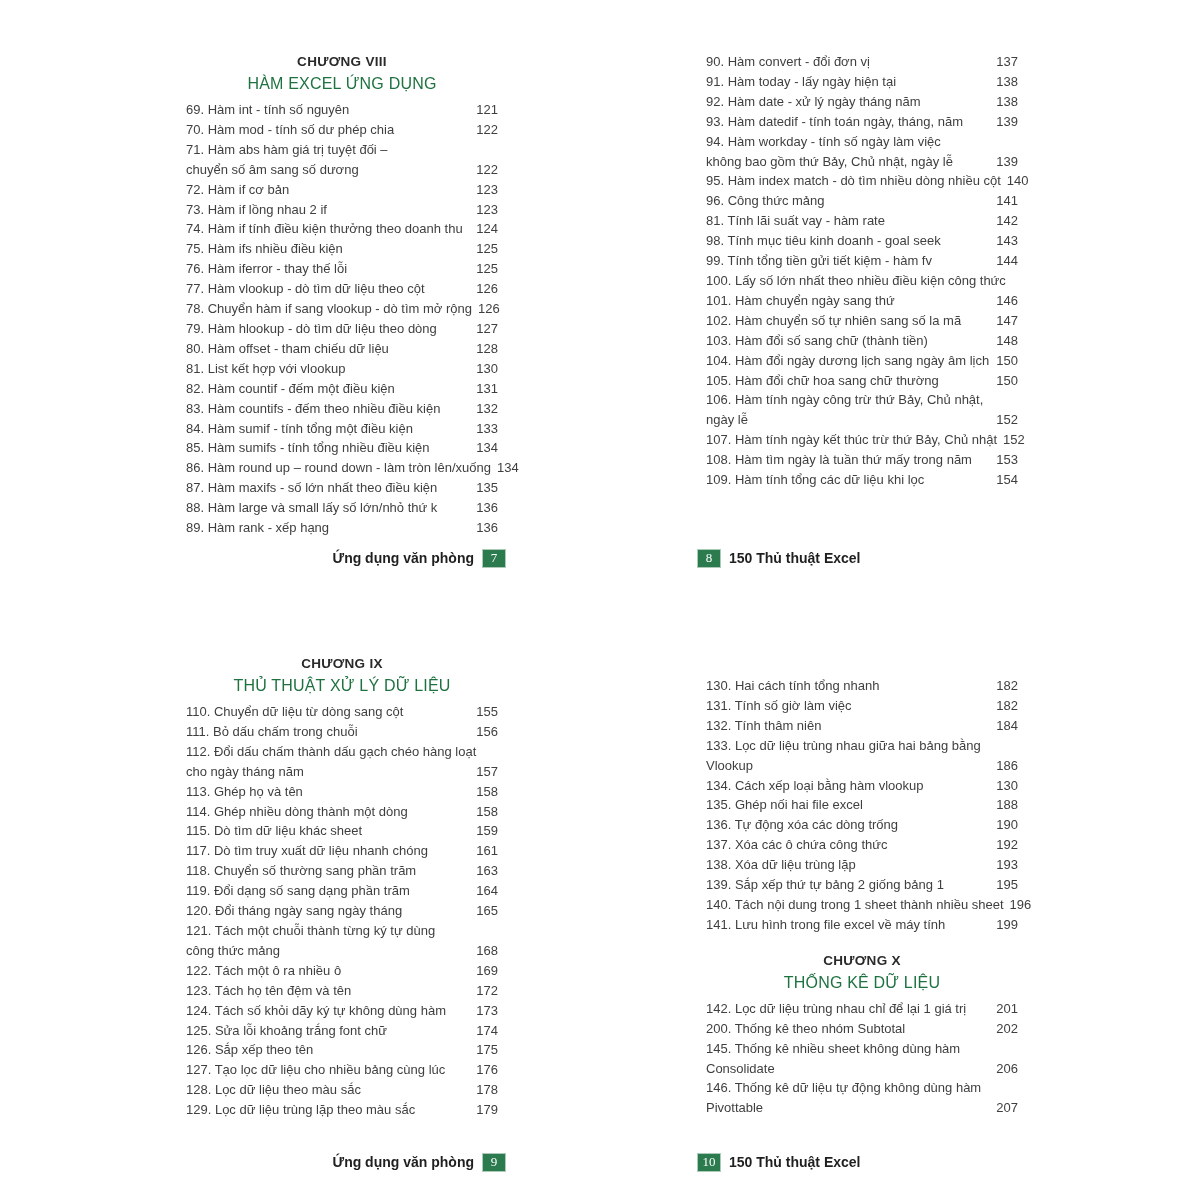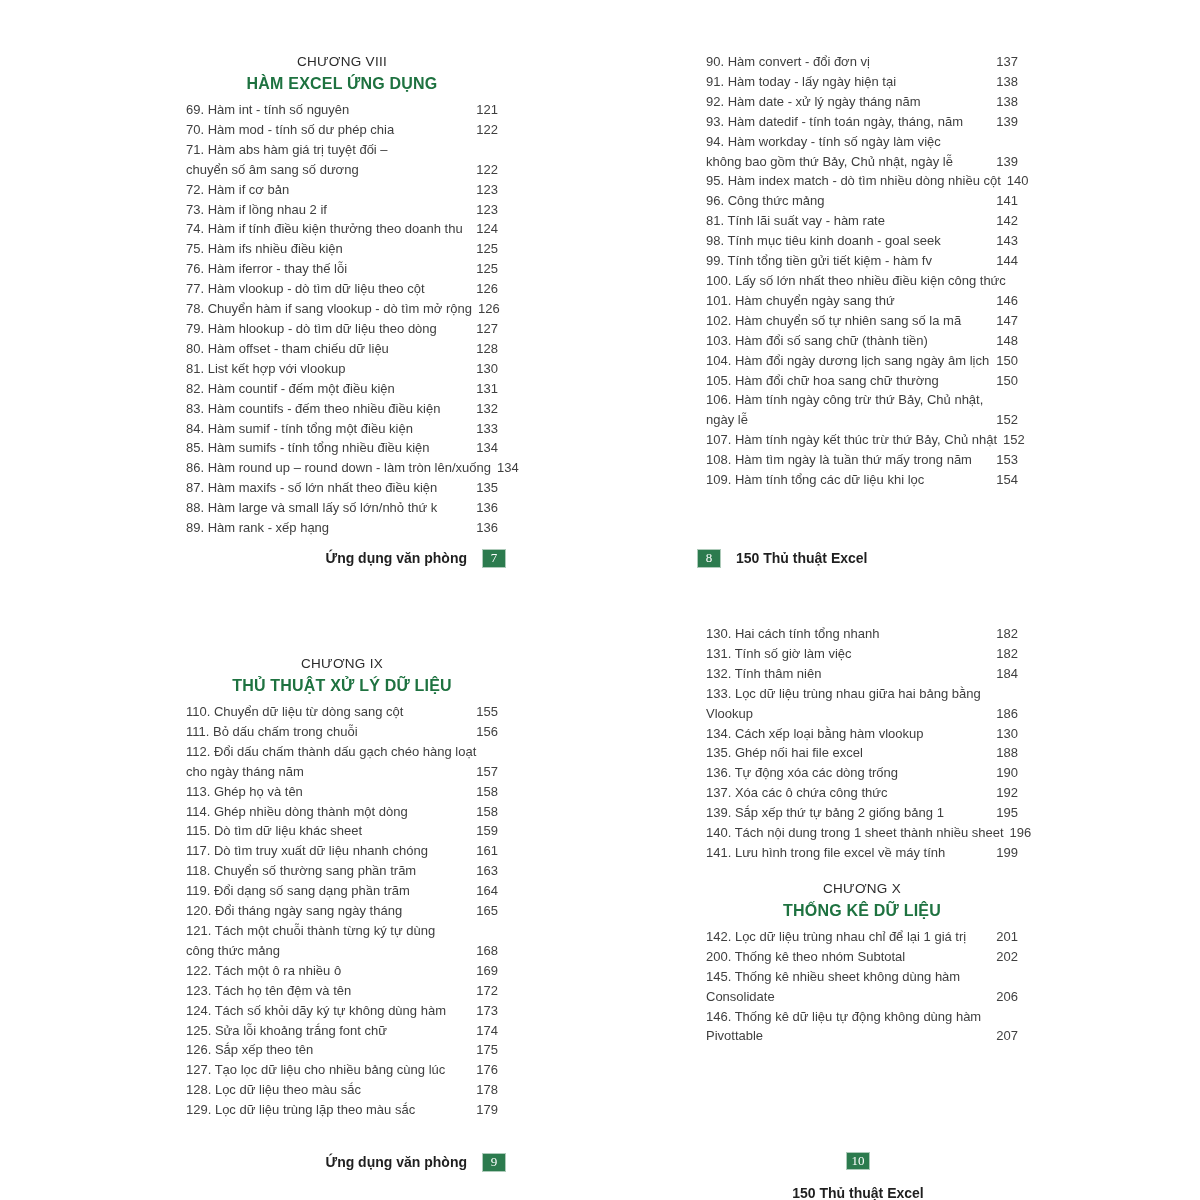--- a/index.html
+++ b/index.html
@@ -4,44 +4,44 @@
 <style>
   html,body{margin:0;padding:0;}
   body{
     width:1200px;height:1200px;position:relative;background:#ffffff;
     font-family:"Liberation Sans",sans-serif;color:#3f3f3f;overflow:hidden;
   }
   .quadrant{position:absolute;width:312px;}
   .q0{left:186px;top:52px;}
   .q1{left:706px;top:52px;}
   .q2{left:186px;top:654px;}
-  .q3{left:706px;top:624px;}
+  .q3{left:706px;top:676px;}
   .chapter-label{
-    text-align:center;font-weight:normal;color:#2a2a2a;
+    text-align:center;font-weight:bold;color:#2a2a2a;
     font-size:13.5px;line-height:20px;letter-spacing:.3px;margin-top:16px;
   }
   .quadrant > .chapter-label:first-child{margin-top:0;}
   .chapter-title{
-    text-align:center;font-weight:bold;color:#1e7240;
+    text-align:center;font-weight:normal;color:#1e7240;
     font-size:16px;line-height:24px;margin-bottom:4px;letter-spacing:.2px;
   }
   .entry-line{
     display:flex;justify-content:space-between;align-items:baseline;
     font-size:13px;line-height:19.9px;white-space:nowrap;
   }
   .entry-text{flex:0 1 auto;overflow:visible;}
   .entry-page{flex:0 0 auto;margin-left:6px;}
   .footer{
-    position:absolute;display:flex;align-items:center;gap:15px;
+    position:absolute;display:flex;align-items:center;gap:8px;
     font-weight:bold;font-size:14px;color:#1f1f1f;width:322px;height:20px;
   }
   .f0{left:184px;top:548px;justify-content:flex-end;}
   .f1{left:697px;top:548px;justify-content:flex-start;}
   .f2{left:184px;top:1152px;justify-content:flex-end;}
-  .f3{left:697px;top:1152px;justify-content:flex-start;flex-direction:column;}
+  .f3{left:697px;top:1152px;justify-content:flex-start;}
   .page-badge{
     display:inline-flex;align-items:center;justify-content:center;
     width:24px;height:19px;background:#2c7b4e;color:#ffffff;
     border:1px solid #aecbba;font-family:"Liberation Serif",serif;
     font-size:13px;font-weight:normal;box-sizing:border-box;
   }
 </style>
 </head>
 <body>
 
@@ -339,20 +339,24 @@
     </div>
     <div class="entry-line">
       <span class="entry-text">136. Tự động xóa các dòng trống</span>
       <span class="entry-page">190</span>
     </div>
     <div class="entry-line">
       <span class="entry-text">137. Xóa các ô chứa công thức</span>
       <span class="entry-page">192</span>
     </div>
     <div class="entry-line">
+      <span class="entry-text">138. Xóa dữ liệu trùng lặp</span>
+      <span class="entry-page">193</span>
+    </div>
+    <div class="entry-line">
       <span class="entry-text">139. Sắp xếp thứ tự bảng 2 giống bảng 1</span>
       <span class="entry-page">195</span>
     </div>
     <div class="entry-line">
       <span class="entry-text">140. Tách nội dung trong 1 sheet thành nhiều sheet</span>
       <span class="entry-page">196</span>
     </div>
     <div class="entry-line">
       <span class="entry-text">141. Lưu hình trong file excel về máy tính</span>
       <span class="entry-page">199</span>

